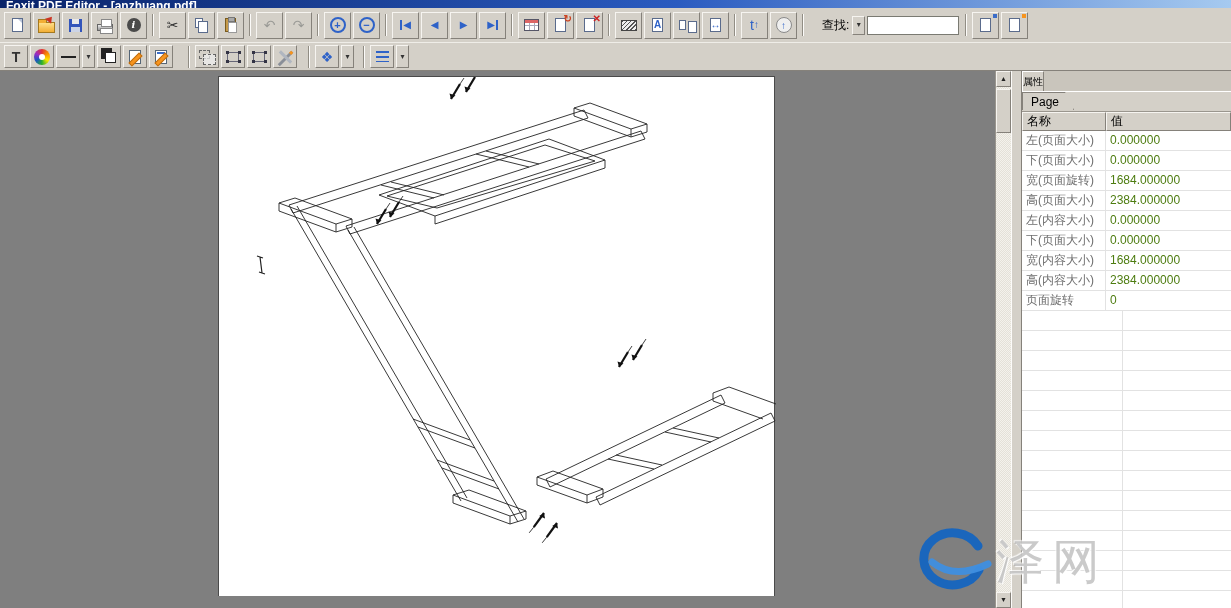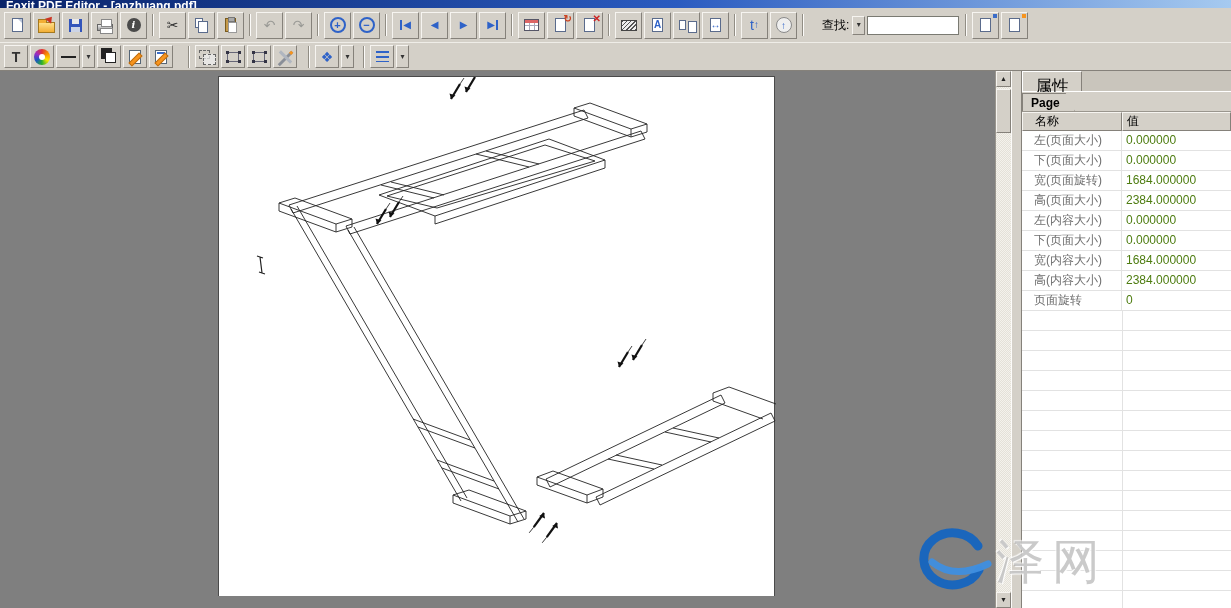--- a/index.html
+++ b/index.html
@@ -110,31 +110,31 @@
             font-size:7px; line-height:14px; text-align:center; color:#222; }
   .vs-track { flex:1; position:relative; background:repeating-conic-gradient(#f4f2ec 0 25%,#e4e1d8 0 50%) 0 0/2px 2px; }
   .vs-thumb { position:absolute; left:0; right:0; top:2px; height:44px; background:#d4d0c8;
               border:1px solid; border-color:#f6f4f0 #85817a #85817a #f6f4f0; }
 
   .splitter { width:11px; background:#d4d0c8; border-left:1px solid #fcfbf9; border-right:1px solid #85817a; }
 
   
   .props { width:209px; background:#d4d0c8; display:flex; flex-direction:column; }
   .props-tabs { height:21px; background:#c9c5bc; display:flex; align-items:flex-end; border-bottom:1px solid #fff; }
-  .props-tab { height:20px; padding:3px 12px 0; background:#d4d0c8; border:1px solid #85817a; border-bottom:none;
-               border-top-color:#fff; border-left-color:#fff; font-size:17px; }
-  .page-tab-row { height:20px; display:flex; align-items:flex-end; background:#d4d0c8; border-bottom:1px solid #9a968e;font-weight:bold; }
+  .props-tab { height:20px; padding:3px 0 0; background:#d4d0c8; border:1px solid #85817a; border-bottom:none;
+               border-top-color:#fff; border-left-color:#fff; font-size:10px; }
+  .page-tab-row { height:20px; display:flex; align-items:flex-start; background:#d4d0c8; border-bottom:1px solid #9a968e; }
   .page-tab { height:18px; padding:2px 14px 0 8px; background:#d4d0c8; border:1px solid #85817a; border-bottom:none;
               clip-path:polygon(0 0, calc(100% - 9px) 0, 100% 100%, 0 100%); font-size:12px; }
   .ptable { flex:1; display:flex; flex-direction:column; background:#fff; overflow:hidden; }
   .prow { display:flex; height:20px; line-height:19px; background:#fff; border-bottom:1px solid #e2e2e2; }
   .prow.phead { height:19px; border-bottom:none; }
   .phead .pname, .phead .pval { background:#d4d0c8; border:1px solid; border-color:#f6f4f0 #85817a #85817a #f6f4f0;
                                 color:#000; line-height:17px; }
-  .pname { width:100px; padding-left:12px; color:#6e6e6e; border-right:1px solid #e2e2e2; overflow:hidden; white-space:nowrap; }
+  .pname { width:84px; padding-left:4px; color:#6e6e6e; border-right:1px solid #e2e2e2; overflow:hidden; white-space:nowrap; }
   .pval { flex:1; padding-left:4px; color:#4d7c0f; overflow:hidden; white-space:nowrap; }
   .plist { display:contents; }
   .pfiller { flex:1; position:relative;
              background:repeating-linear-gradient(to bottom,#fff 0 19px,#e2e2e2 19px 20px); }
   .pfiller::before { content:""; position:absolute; left:100px; top:0; bottom:0; width:1px; background:#e2e2e2; }
 
   
   .watermark { position:absolute; left:916px; top:528px; display:flex; align-items:center; gap:4px;
                z-index:99; pointer-events:none; }
   .wm-text { font-size:48px; font-weight:normal; letter-spacing:8px; color:rgba(150,150,150,0.5);

